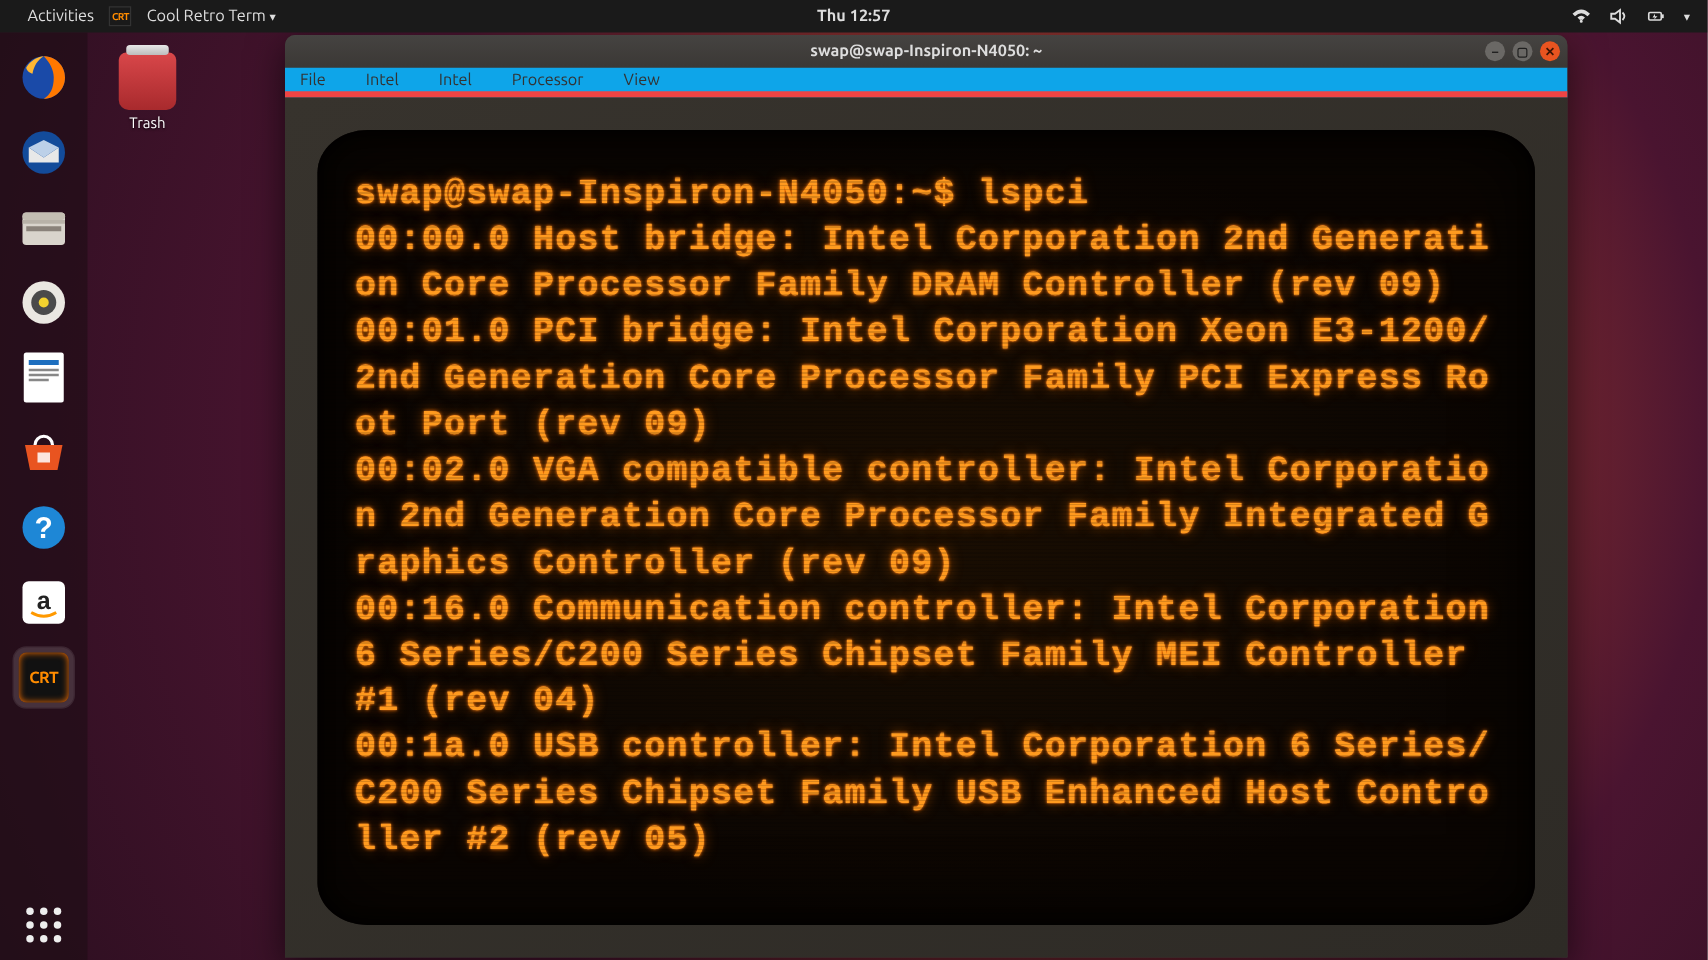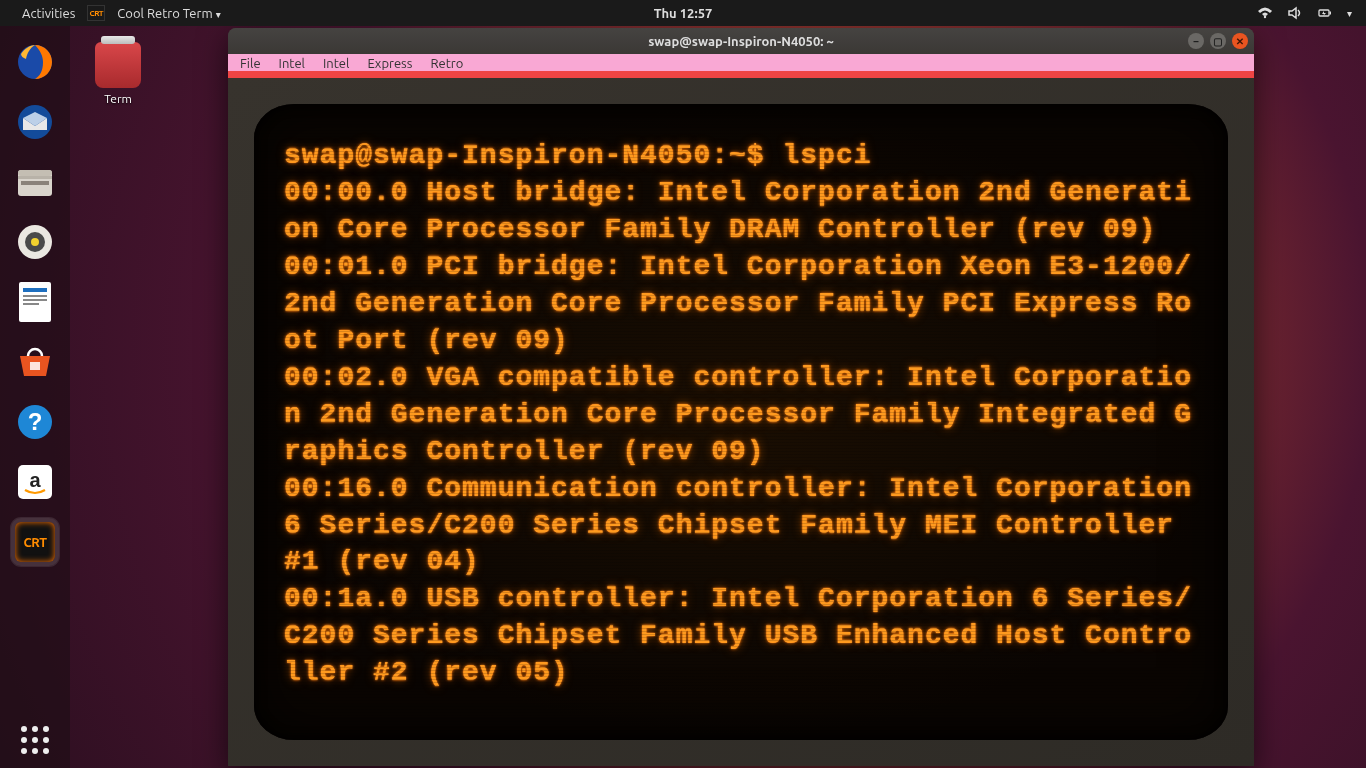--- a/index.html
+++ b/index.html
@@ -67,22 +67,22 @@
   color: #ddd; display: flex; align-items: center; justify-content: center;
   font-size: 13px; font-weight: 600; position: relative;
 }
 .win-btns { position: absolute; right: 6px; top: 5px; display: flex; gap: 6px; }
 .win-btn { width: 16px; height: 16px; border-radius: 50%; cursor: pointer; display:flex; align-items:center; justify-content:center; font-size:10px; }
 .win-min { background: #6a6865; color:#1e1e1e; }
 .win-max { background: #6a6865; color:#1e1e1e; }
 .win-close { background: #e95420; color:#3a1405; }
 
 .menubar {
-  height: 24px; background: #f9a8d4; color: #333; display: flex; align-items: center;
-  gap: 6px; font-size: 13px; padding: 0 6px; border-bottom: 7px solid #ef4444;
+  height: 24px; background: #0ea5e9; color: #333; display: flex; align-items: center;
+  gap: 20px; font-size: 13px; padding: 0 6px; border-bottom: 5px solid #ef4444;
 }
 .menubar span { padding: 2px 6px; cursor: pointer; }
 
 
 .crt-body {
   flex: 1; background: linear-gradient(145deg,#37332d,#2e2b26);
   padding: 26px; position: relative;
 }
 .crt-frame {
   width: 100%; height: 100%;
@@ -216,38 +216,38 @@
       <span></span>
       <span></span>
       <span></span>
       <span></span>
       <span></span>
   </div>
 </div>
 
 <div class="desk-icon">
   <div class="trash-bin"></div>
-  <div>Term</div>
+  <div>Trash</div>
 </div>
 
 <div class="window">
   <div class="titlebar">
     <span>swap@swap-Inspiron-N4050: ~</span>
     <div class="win-btns">
       <div class="win-btn win-min">–</div>
       <div class="win-btn win-max">▢</div>
       <div class="win-btn win-close">✕</div>
     </div>
   </div>
   <div class="menubar">
     <span>File</span>
     <span>Intel</span>
     <span>Intel</span>
-    <span>Express</span>
-    <span>Retro</span>
+    <span>Processor</span>
+    <span>View</span>
   </div>
   <div class="crt-body">
     <div class="crt-frame">
       <div class="crt-text" id="crt-text">swap@swap-Inspiron-N4050:~$ lspci
 00:00.0 Host bridge: Intel Corporation 2nd Generation Core Processor Family DRAM Controller (rev 09)
 00:01.0 PCI bridge: Intel Corporation Xeon E3-1200/2nd Generation Core Processor Family PCI Express Root Port (rev 09)
 00:02.0 VGA compatible controller: Intel Corporation 2nd Generation Core Processor Family Integrated Graphics Controller (rev 09)
 00:16.0 Communication controller: Intel Corporation 6 Series/C200 Series Chipset Family MEI Controller #1 (rev 04)
 00:1a.0 USB controller: Intel Corporation 6 Series/C200 Series Chipset Family USB Enhanced Host Controller #2 (rev 05)</div>
     </div>

